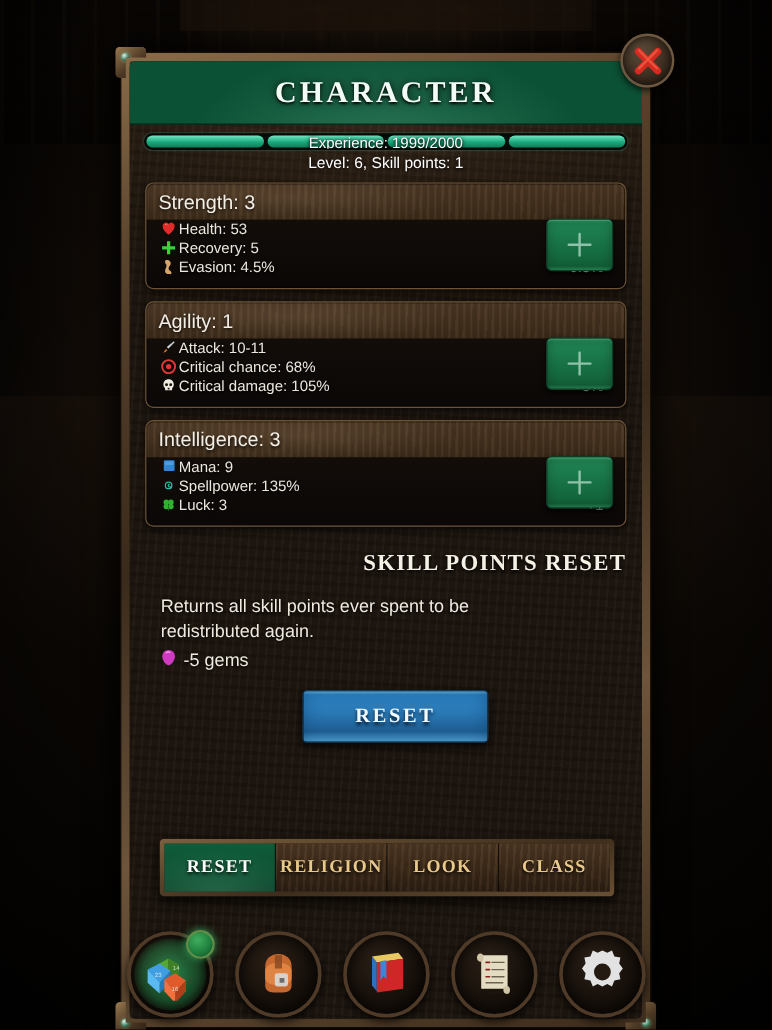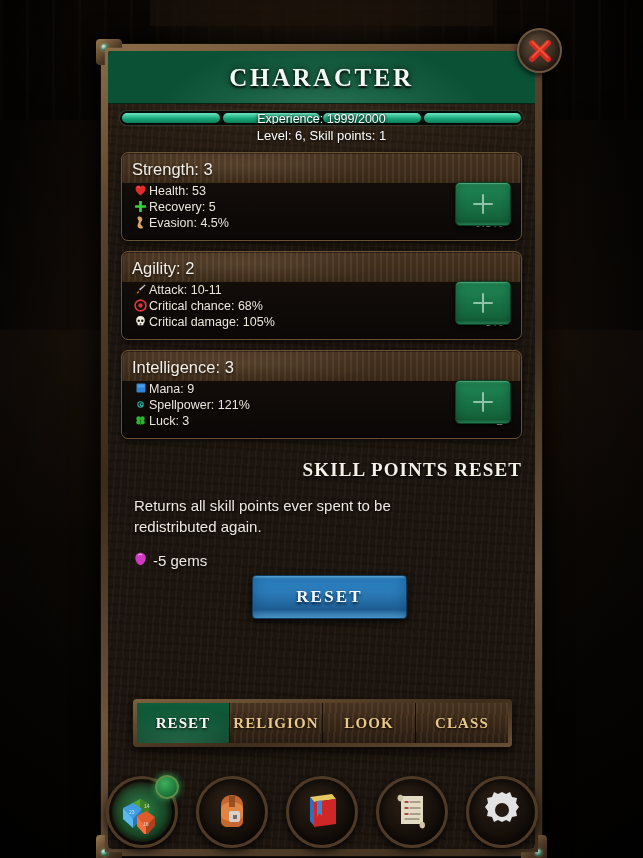--- a/index.html
+++ b/index.html
@@ -191,21 +191,21 @@
   #reset-head {
     font-family:"Liberation Serif", serif; font-size:19px; font-weight:700; letter-spacing:1.1px;
     color:#f6f1e6; margin-top:6px; margin-bottom:14px;
     text-shadow: 0 2px 3px rgba(0,0,0,.9);
     text-align: right;
   }
   #reset-desc {
     font-size:15px; line-height:21px; color:#efe9de; max-width:300px;
     text-shadow: 0 1px 3px rgba(0,0,0,.9);
   }
-  #reset-cost { display:flex; align-items:center; gap:6px; margin-top:15px; font-size:15px; color:#efe9de;
+  #reset-cost { display:flex; align-items:center; gap:6px; margin-top:4px; font-size:15px; color:#efe9de;
     text-shadow: 0 1px 3px rgba(0,0,0,.9); }
   #reset-btn {
     position:absolute; left:144px; top:126px; width:155px; height:44px; cursor:pointer;
     border-radius:4px;
     background: linear-gradient(180deg,#6fc3ef 0%,#2d83c4 7%,#2a7ab7 40%,#1f5f95 80%,#58aee0 100%);
     border:1px solid #0d3a5d;
     box-shadow: 0 3px 7px rgba(0,0,0,.75), inset 0 0 14px rgba(10,50,90,.45);
     display:flex; align-items:center; justify-content:center;
   }
   #reset-btn span {
@@ -328,21 +328,21 @@
             <span class="stat-label">Evasion: 4.5%</span>
             <span class="stat-bonus">+0.5%</span>
           </div>
         </div>
         <div class="plus-btn">
           <span class="pl"></span>
         </div>
       </div>
 
       <div class="stat-card">
-        <div class="stat-title">Agility: 2</div>
+        <div class="stat-title">Agility: 1</div>
         <div class="stat-rows">
           <div class="stat-row">
             <span class="stat-ico">
               <svg width="13" height="13" viewBox="0 0 24 24">
                   <path d="M20 3l1 1-9.5 9.5-2-2z" fill="#e8e8ee" stroke="#9aa0ab" stroke-width=".8"></path>
                   <path d="M8.4 14.6l1.6 1.6-3.6 3.6-1.6-1.6z" fill="#d9791f"></path>
                   <path d="M3.5 19l1.6 1.6-1.9.3z" fill="#8a4a12"></path>
                 </svg>
             </span>
             <span class="stat-label">Attack: 10-11</span>
@@ -388,21 +388,21 @@
             </span>
             <span class="stat-label">Mana: 9</span>
             <span class="stat-bonus">+1</span>
           </div>
           <div class="stat-row">
             <span class="stat-ico">
               <svg width="13" height="13" viewBox="0 0 24 24">
                   <path d="M17 12a5 5 0 1 1-5-5c3.3 0 5 2 5 4.4 0 2-1.5 3.1-3 3.1-1.6 0-2.6-1.1-2.6-2.3 0-1 .7-1.8 1.7-1.8" fill="none" stroke="#2fb3a0" stroke-width="2" stroke-linecap="round"></path>
                 </svg>
             </span>
-            <span class="stat-label">Spellpower: 121%</span>
+            <span class="stat-label">Spellpower: 135%</span>
             <span class="stat-bonus">+10%</span>
           </div>
           <div class="stat-row">
             <span class="stat-ico">
               <svg width="13" height="13" viewBox="0 0 24 24">
                   <g fill="#2fb22f">
                     <circle cx="8.4" cy="8.4" r="4.2"></circle>
                     <circle cx="15.6" cy="8.4" r="4.2"></circle>
                     <circle cx="8.4" cy="15" r="4.2"></circle>
                     <circle cx="15.6" cy="15" r="4.2"></circle>

